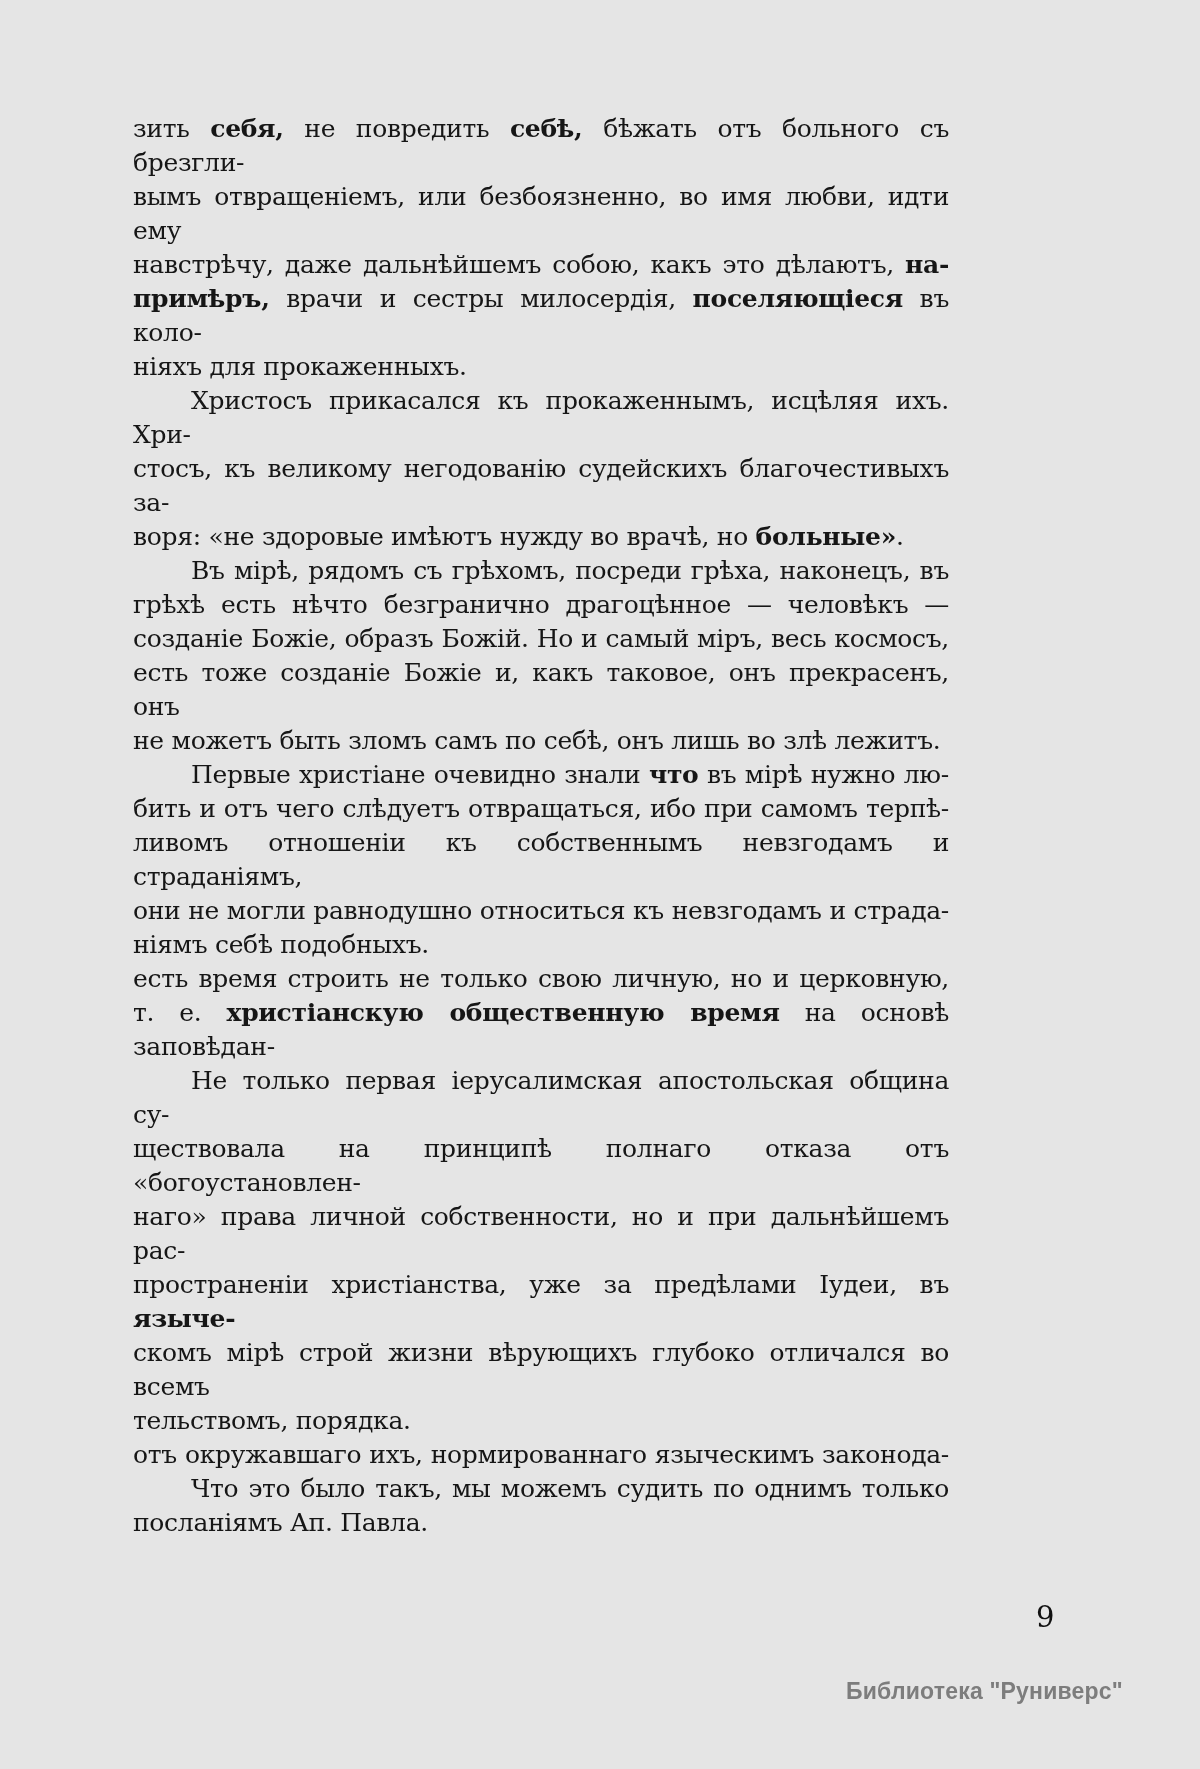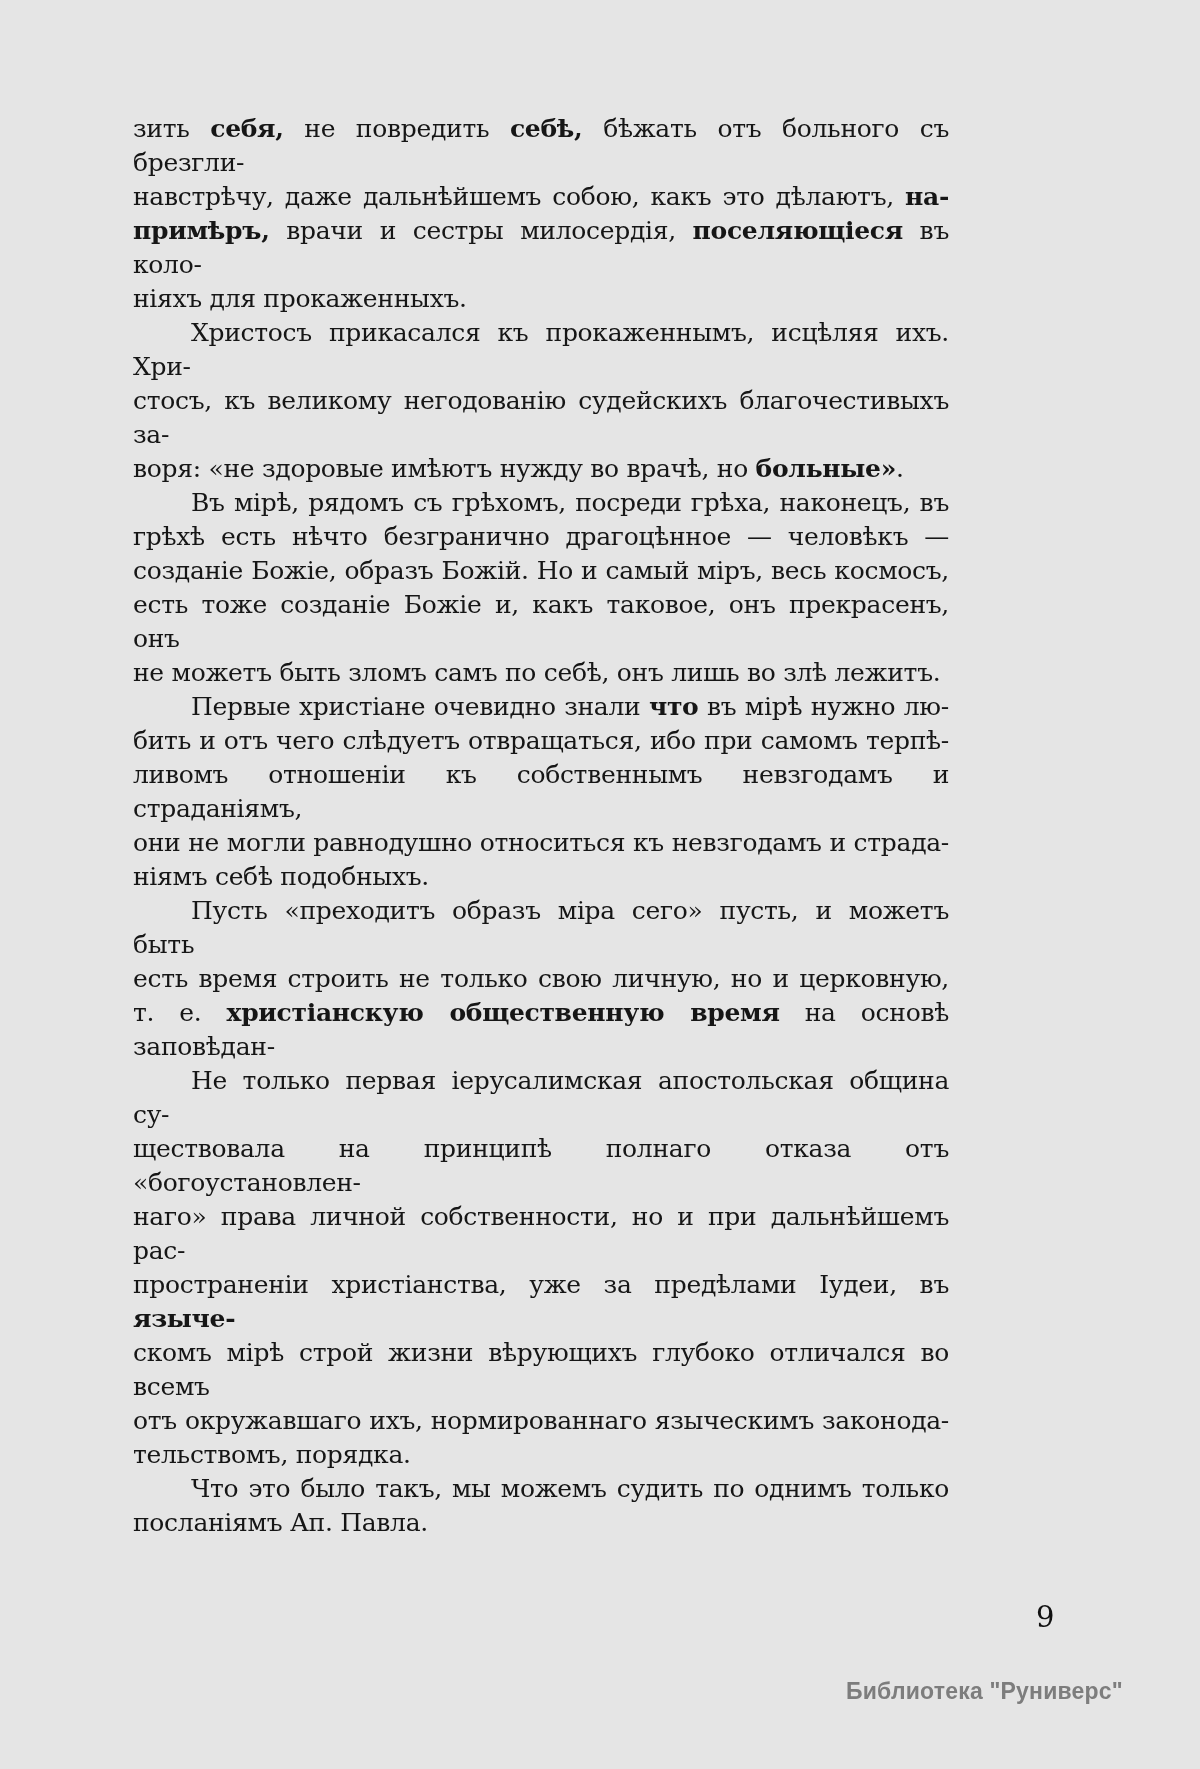--- a/index.html
+++ b/index.html
@@ -59,20 +59,21 @@
     letter-spacing: 0.2px;
   }
 </style>
 </head>
 <body>
 
 <div class="page">
   <div class="text-block">
       <div class="paragraph">
         <div class="line"><span>зить </span><b>себя,</b><span> не повредить </span><b>себѣ,</b><span> бѣжать отъ больного съ брезгли-</span></div>
+        <div class="line"><span>вымъ отвращеніемъ, или безбоязненно, во имя любви, идти ему</span></div>
         <div class="line"><span>навстрѣчу, даже дальнѣйшемъ собою, какъ это дѣлаютъ, </span><b>на-</b></div>
         <div class="line"><b>примѣръ,</b><span> врачи и сестры милосердія, </span><b>поселяющіеся</b><span> въ коло-</span></div>
         <div class="line no-stretch"><span>ніяхъ для прокаженныхъ.</span></div>
       </div>
       <div class="paragraph">
         <div class="line indent"><span>Христосъ прикасался къ прокаженнымъ, исцѣляя ихъ. Хри-</span></div>
         <div class="line"><span>стосъ, къ великому негодованію судейскихъ благочестивыхъ за-</span></div>
         <div class="line no-stretch"><span>воря: «не здоровые имѣютъ нужду во врачѣ, но </span><b>больные»</b><span>.</span></div>
       </div>
       <div class="paragraph">
@@ -83,32 +84,31 @@
         <div class="line no-stretch"><span>не можетъ быть зломъ самъ по себѣ, онъ лишь во злѣ лежитъ.</span></div>
       </div>
       <div class="paragraph">
         <div class="line indent"><span>Первые христіане очевидно знали </span><b>что</b><span> въ мірѣ нужно лю-</span></div>
         <div class="line"><span>бить и отъ чего слѣдуетъ отвращаться, ибо при самомъ терпѣ-</span></div>
         <div class="line"><span>ливомъ отношеніи къ собственнымъ невзгодамъ и страданіямъ,</span></div>
         <div class="line"><span>они не могли равнодушно относиться къ невзгодамъ и страда-</span></div>
         <div class="line no-stretch"><span>ніямъ себѣ подобныхъ.</span></div>
       </div>
       <div class="paragraph">
-        <div class="line indent"><span>Пусть «преходитъ образъ міра сего» пусть, и можетъ быть</span></div>
         <div class="line"><span>есть время строить не только свою личную, но и церковную,</span></div>
         <div class="line"><span>т. е. </span><b>христіанскую общественную время</b><span> на основѣ заповѣдан-</span></div>
       </div>
       <div class="paragraph">
         <div class="line indent"><span>Не только первая іерусалимская апостольская община су-</span></div>
         <div class="line"><span>ществовала на принципѣ полнаго отказа отъ «богоустановлен-</span></div>
         <div class="line"><span>наго» права личной собственности, но и при дальнѣйшемъ рас-</span></div>
         <div class="line"><span>пространеніи христіанства, уже за предѣлами Іудеи, въ </span><b>языче-</b></div>
         <div class="line"><span>скомъ мірѣ строй жизни вѣрующихъ глубоко отличался во всемъ</span></div>
+        <div class="line no-stretch"><span>тельствомъ, порядка.</span></div>
         <div class="line"><span>отъ окружавшаго ихъ, нормированнаго языческимъ законода-</span></div>
-        <div class="line no-stretch"><span>тельствомъ, порядка.</span></div>
       </div>
       <div class="paragraph">
         <div class="line indent"><span>Что это было такъ, мы можемъ судить по однимъ только</span></div>
         <div class="line no-stretch"><span>посланіямъ Ап. Павла.</span></div>
       </div>
     </div>
   <div class="page-number">9</div>
   <div class="watermark">Библиотека "Руниверс"</div>
 </div>
 

